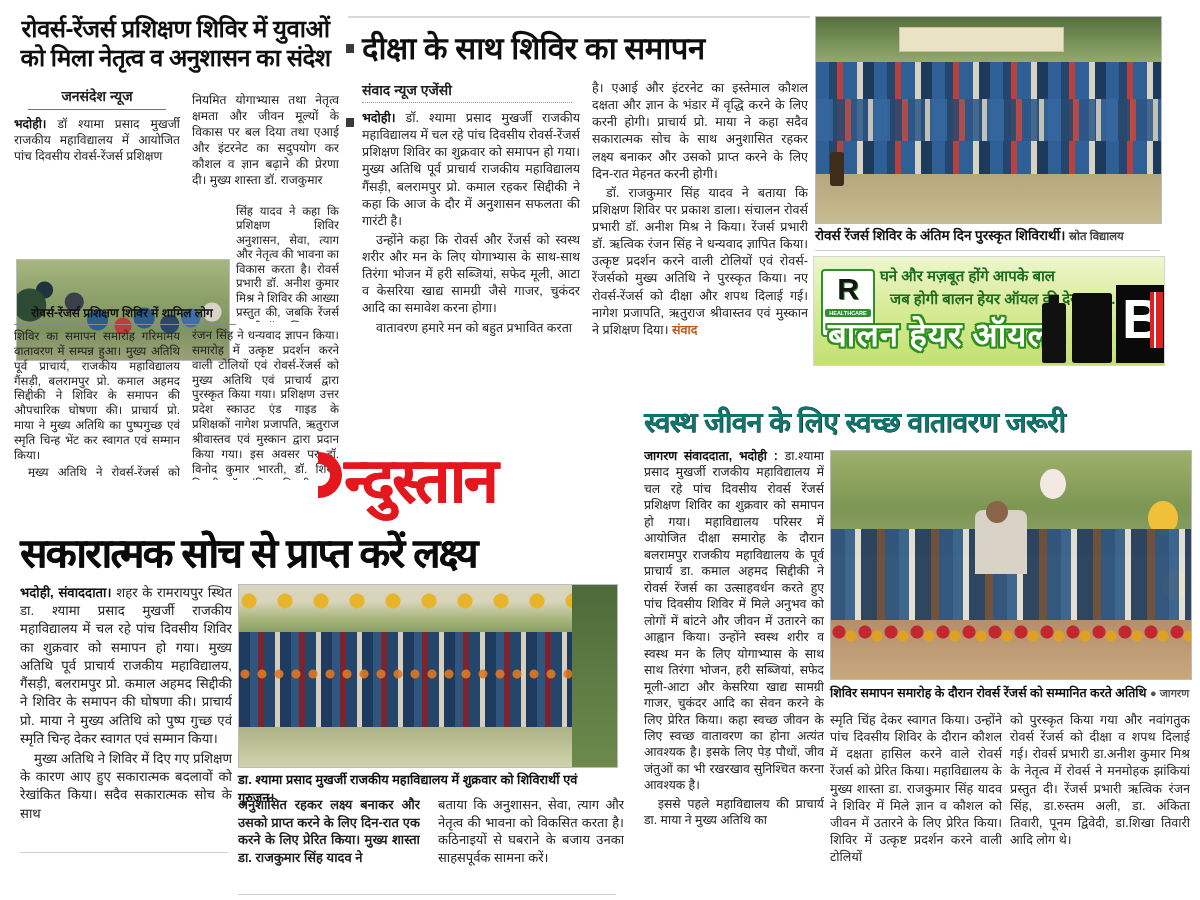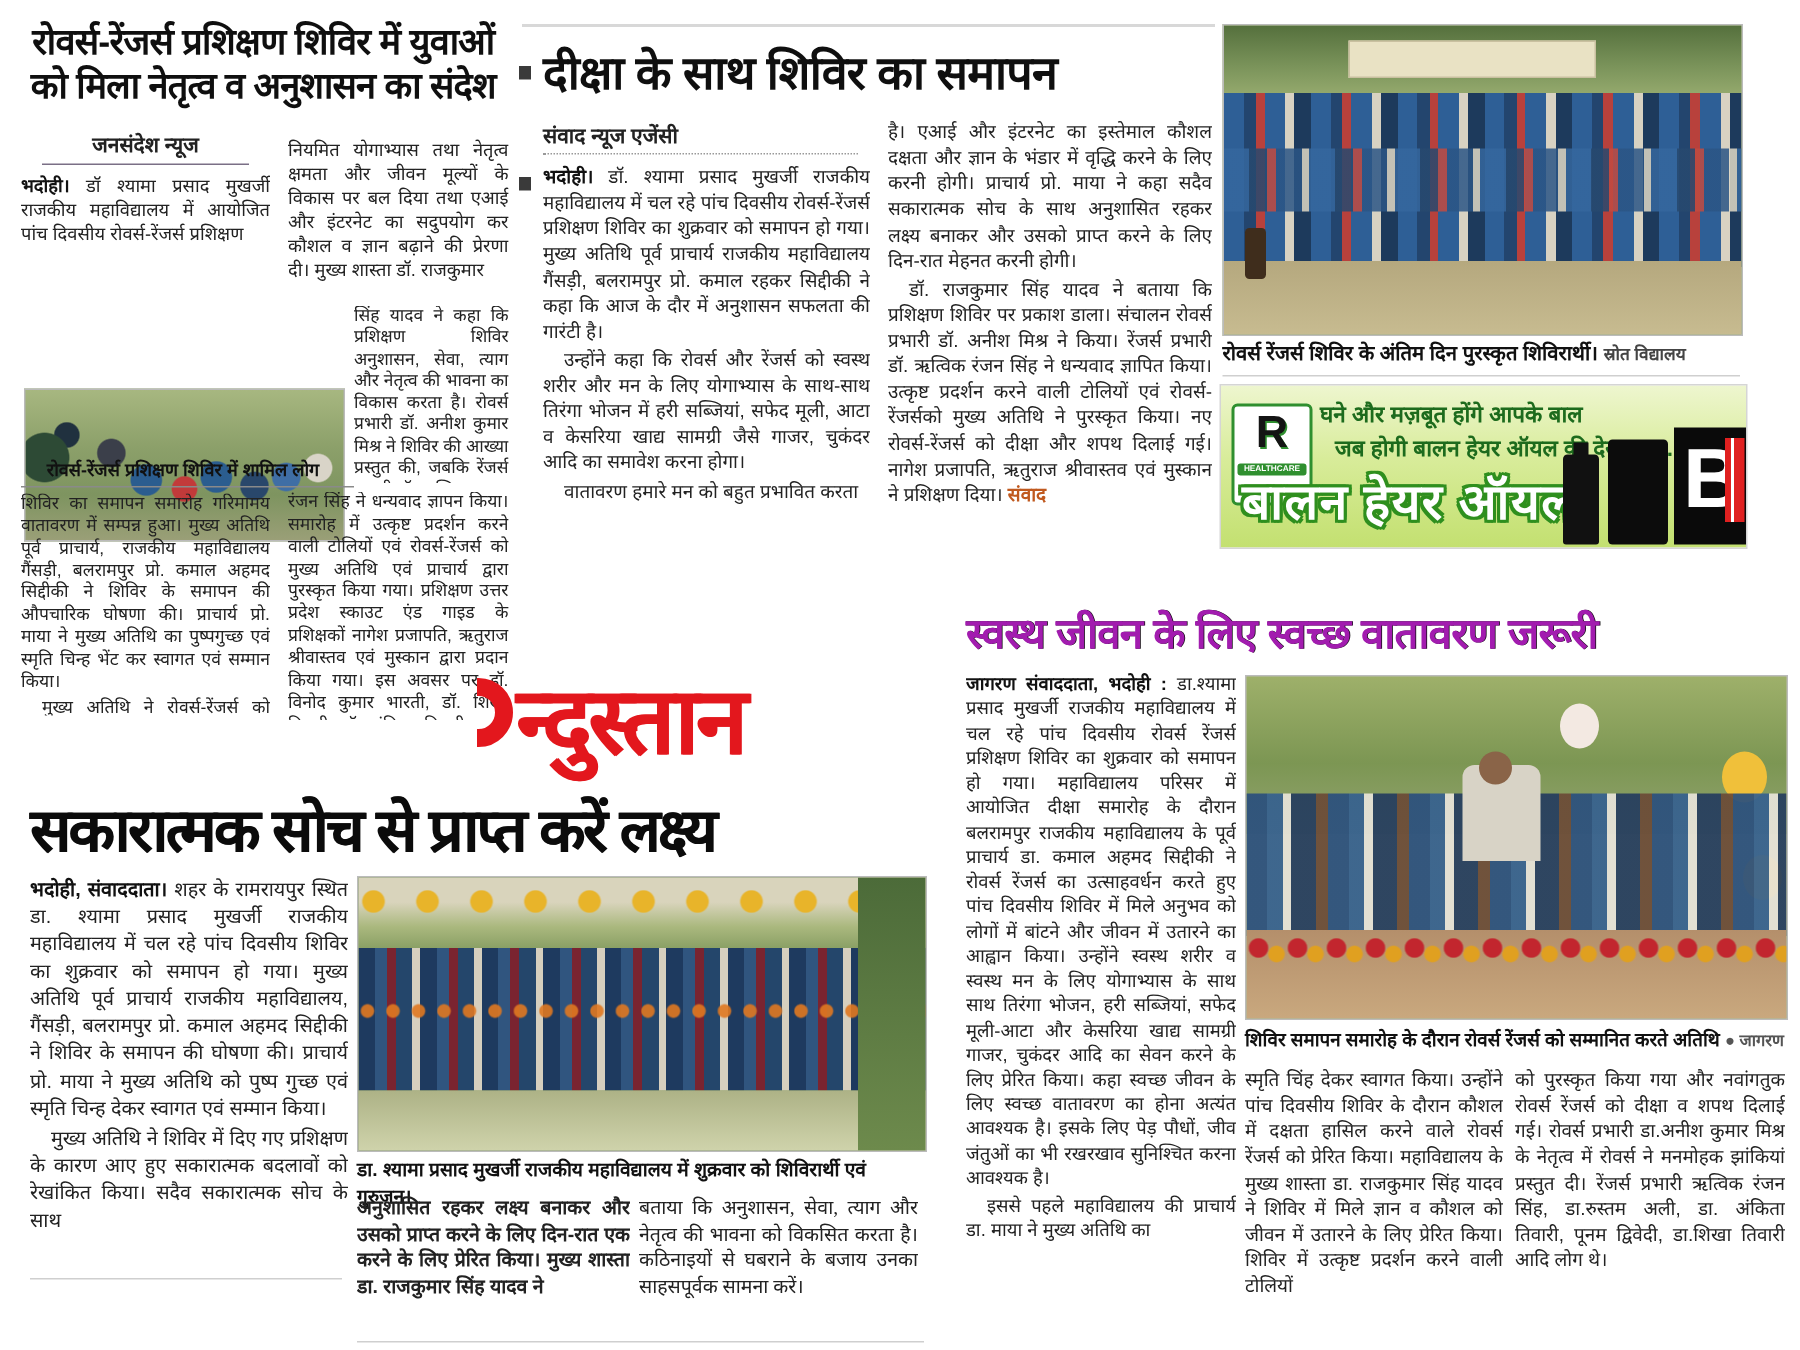--- a/index.html
+++ b/index.html
@@ -46,21 +46,21 @@
   .masthead{left:344px;top:436px;font-size:62px;font-weight:900;color:#e3171d;letter-spacing:-2px;
       text-shadow:1px 0 0 #e3171d;}
   .mh-ring{left:318px;top:452px;width:26px;height:46px;overflow:hidden;}
   .mh-ring i{display:block;width:46px;height:46px;border:12px solid #e3171d;border-radius:50%;box-sizing:border-box;margin-left:-22px;}
   
   .a3{left:18px;top:522px;width:600px;height:374px;}
   .a3 .hl{font-size:40px;font-weight:900;color:#0b0b0b;white-space:nowrap;letter-spacing:-1.5px;
       text-shadow:0.6px 0 0 #0b0b0b;}
   
   .a4{left:642px;top:398px;width:550px;height:498px;}
-  .a4 .hl{font-size:28px;font-weight:800;color:#a21caf;white-space:nowrap;letter-spacing:-0.5px;
+  .a4 .hl{font-size:28px;font-weight:800;color:#0f766e;white-space:nowrap;letter-spacing:-0.5px;
       text-shadow:0.5px 0 0 #0d0d0d;}
   .capline{font-size:12.5px;}
   .capcredit{color:#555;font-weight:bold;font-size:11px;}
   .srccredit{color:#444;font-weight:bold;font-size:11.5px;}
 </style>
 </head>
 <body>
 
 <div class="canvas">
 
@@ -170,21 +170,21 @@
       <div class="band" style="top:26%;height:52%;background:
           repeating-linear-gradient(90deg,#1e3a5f 0 11px,#30557f 11px 19px,#7a2430 19px 25px,#24466b 25px 36px,#d6cfbe 36px 41px);"></div>
       <div class="band" style="top:46%;height:10%;background-image:radial-gradient(circle at 6px 5px,#e07820 0 4px,transparent 5px);background-size:17px 10px;background-repeat:repeat-x;opacity:.9;"></div>
       <div class="band" style="bottom:0;height:22%;background:linear-gradient(180deg,#adb286,#cfd3ab);"></div>
       <div class="abs" style="right:0;top:0;width:12%;height:100%;background:linear-gradient(180deg,#4c6b39,#6d8a4c);"></div>
     </div>
     <div class="abs cap" style="left:220px;top:248px;width:378px;font-size:12.8px;">डा. श्यामा प्रसाद मुखर्जी राजकीय महाविद्यालय में शुक्रवार को शिविरार्थी एवं गुरुजन।</div>
     <div class="abs bodytxt" style="left:220px;top:274px;width:182px;height:96px;font-size:13px;line-height:1.36;font-weight:bold;">
       <p>अनुशासित रहकर लक्ष्य बनाकर और उसको प्राप्त करने के लिए दिन-रात एक करने के लिए प्रेरित किया। मुख्य शास्ता डा. राजकुमार सिंह यादव ने</p>
     </div>
-    <div class="abs bodytxt" style="left:408px;top:274px;width:186px;height:96px;font-size:13px;line-height:1.36;font-family:Liberation Serif, serif;">
+    <div class="abs bodytxt" style="left:420px;top:274px;width:186px;height:96px;font-size:13px;line-height:1.36;">
       <p>बताया कि अनुशासन, सेवा, त्याग और नेतृत्व की भावना को विकसित करता है। कठिनाइयों से घबराने के बजाय उनका साहसपूर्वक सामना करें।</p>
     </div>
     <div class="abs lightrule" style="left:220px;top:372px;width:378px;"></div>
   </div>
 
   <div class="abs a4">
     <div class="abs hl" style="left:2px;top:4px;">स्वस्थ जीवन के लिए स्वच्छ वातावरण जरूरी</div>
     <div class="abs bodytxt" style="left:2px;top:50px;width:180px;height:440px;font-size:12.3px;line-height:1.34;">
       <p><span class="lead">जागरण संवाददाता, भदोही :</span> <span>डा.श्यामा प्रसाद मुखर्जी राजकीय महाविद्यालय में चल रहे पांच दिवसीय रोवर्स रेंजर्स प्रशिक्षण शिविर का शुक्रवार को समापन हो गया। महाविद्यालय परिसर में आयोजित दीक्षा समारोह के दौरान बलरामपुर राजकीय महाविद्यालय के पूर्व प्राचार्य डा. कमाल अहमद सिद्दीकी ने रोवर्स रेंजर्स का उत्साहवर्धन करते हुए पांच दिवसीय शिविर में मिले अनुभव को लोगों में बांटने और जीवन में उतारने का आह्वान किया। उन्होंने स्वस्थ शरीर व स्वस्थ मन के लिए योगाभ्यास के साथ साथ तिरंगा भोजन, हरी सब्जियां, सफेद मूली-आटा और केसरिया खाद्य सामग्री गाजर, चुकंदर आदि का सेवन करने के लिए प्रेरित किया। कहा स्वच्छ जीवन के लिए स्वच्छ वातावरण का होना अत्यंत आवश्यक है। इसके लिए पेड़ पौधों, जीव जंतुओं का भी रखरखाव सुनिश्चित करना आवश्यक है।</span></p>
       <p class="ind">इससे पहले महाविद्यालय की प्राचार्य डा. माया ने मुख्य अतिथि का</p>

